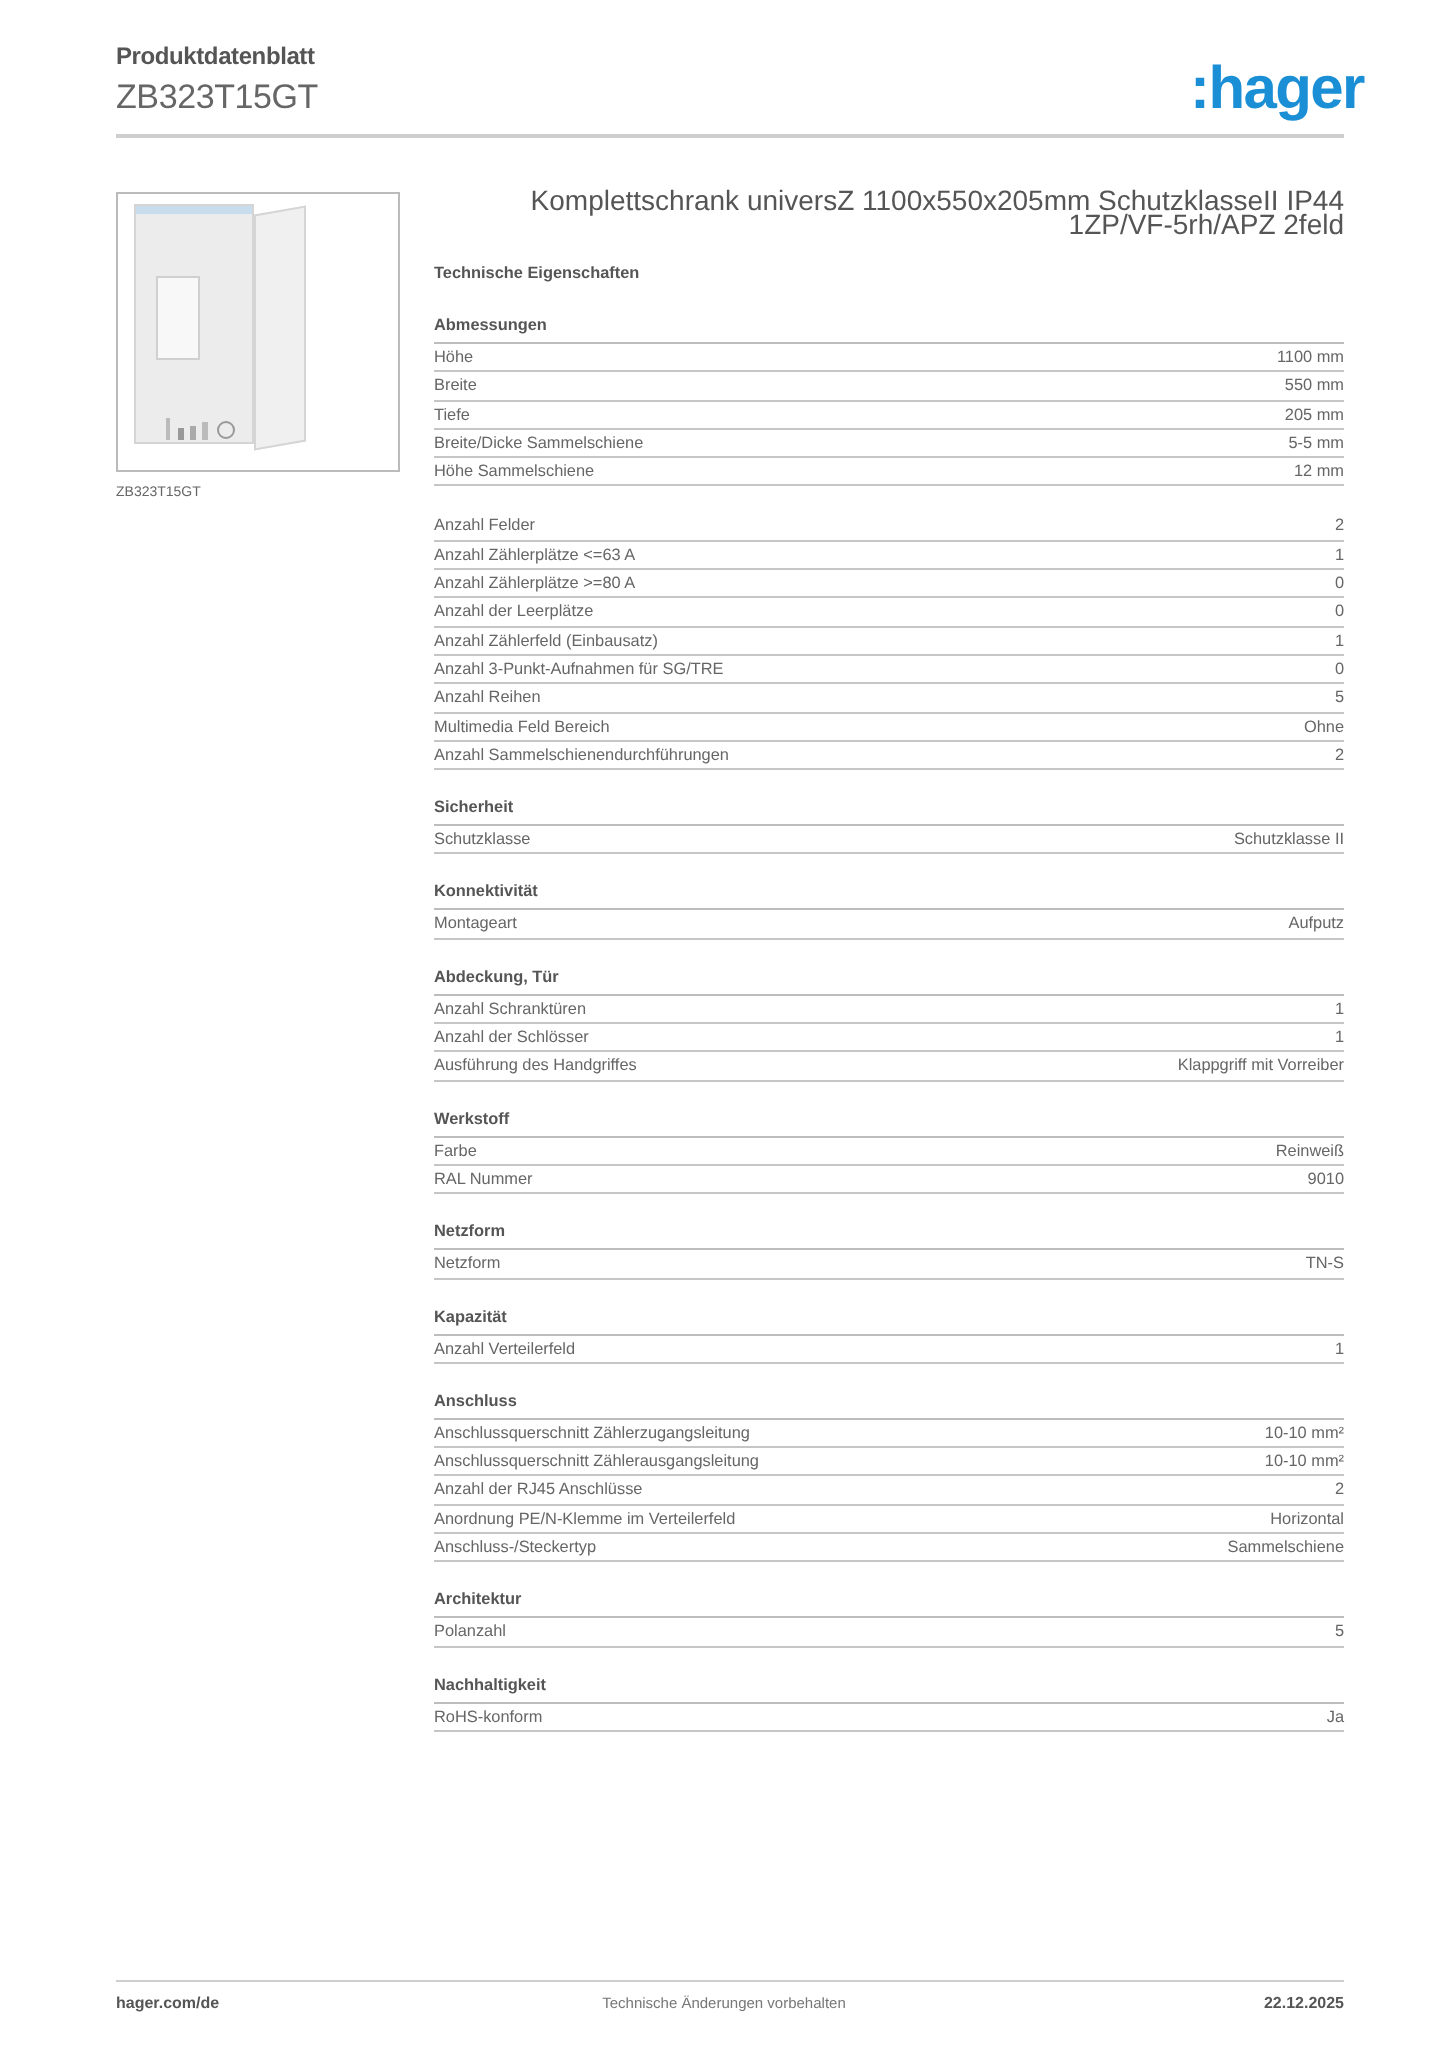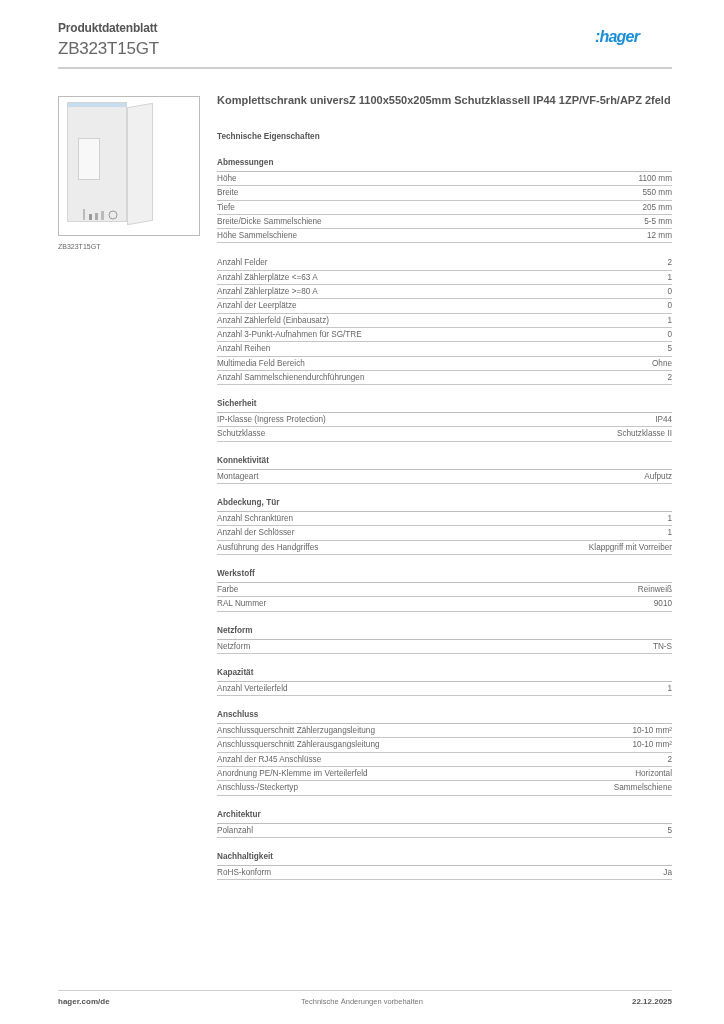--- a/index.html
+++ b/index.html
@@ -1,29 +1,29 @@
 <!DOCTYPE html>
 <html><head>
 <meta charset="utf-8">
 <style>
   html, body { margin:0; padding:0; background:#ffffff; }
   body { width:724px; height:1024px; position:relative; font-family:"Liberation Sans", sans-serif; color:#555; overflow:hidden; }
   .title { position:absolute; left:58px; top:21px; font-size:12px; font-weight:bold; color:#555; letter-spacing:-0.2px; }
   .subtitle { position:absolute; left:58px; top:39px; font-size:17px; color:#666; letter-spacing:-0.2px; }
-  .logo { position:absolute; left:595px; top:28px; font-size:16px; font-weight:bold; color:#1a8fd6; letter-spacing:-0.8px;font-style:italic; }
+  .logo { position:absolute; left:595px; top:28px; font-size:30px; font-weight:bold; color:#1a8fd6; letter-spacing:-0.8px; }
   .header-rule { position:absolute; left:58px; top:67px; width:614px; height:2px; background:#cfcfcf; }
   .product-image { position:absolute; left:58px; top:96px; width:142px; height:140px; border:1px solid #bbb; box-sizing:border-box; background:#fff; }
   .cab { position:absolute; left:8px; top:5px; width:60px; height:120px; background:#ececec; border:1px solid #d5d5d5; box-sizing:border-box; }
   .cab-top { position:absolute; left:0; top:0; width:100%; height:4px; background:#c7dced; }
   .cab-inner { position:absolute; left:10px; top:35px; width:20px; height:40px; background:#f8f8f8; border:1px solid #d0d0d0; }
   .door { position:absolute; left:68px; top:8px; width:26px; height:118px; background:#f0f0f0; border:1px solid #d5d5d5; box-sizing:border-box; transform:skewY(-10deg); }
   .acc { position:absolute; left:22px; top:110px; width:40px; height:14px; }
   .img-caption { position:absolute; left:58px; top:243px; font-size:7px; color:#666; }
   .main { position:absolute; left:217px; top:94px; width:455px; }
-  .desc { font-size:11px; font-weight:bold; color:#555; height:16px; line-height:12px; }
+  .desc { font-size:14px; font-weight:normal; color:#555; height:16px; line-height:12px;text-align:right; }
   .tech { font-size:8.2px; font-weight:bold; color:#555; margin-top:22px; height:12px; }
   .section { margin-top:13px; }
   .sec-head { font-size:8.2px; font-weight:bold; color:#555; height:12px; line-height:12px; border-bottom:1.4px solid #bdbdbd; padding-bottom:2px; }
   .row { display:flex; justify-content:space-between; font-size:8.2px; color:#666; height:13.3px; line-height:13px; border-bottom:1px solid #c6c6c6;gap:17px; }
   .footer-rule { position:absolute; left:58px; top:990px; width:614px; height:1px; background:#cfcfcf; }
   .footer-left { position:absolute; left:58px; top:997px; font-size:8px; font-weight:bold; color:#555; }
   .footer-mid { position:absolute; left:0; width:724px; text-align:center; top:997px; font-size:7.5px; color:#777; }
   .footer-right { position:absolute; right:52px; top:997px; font-size:8px; font-weight:bold; color:#555; }
 </style>
 </head>
@@ -111,24 +111,20 @@
           <span>Ohne</span>
         </div>
         <div class="row">
           <span>Anzahl Sammelschienendurchführungen</span>
           <span>2</span>
         </div>
       </div>
       <div class="section">
         <div class="sec-head">Sicherheit</div>
         <div class="row">
-          <span>IP-Klasse (Ingress Protection)</span>
-          <span>IP44</span>
-        </div>
-        <div class="row">
           <span>Schutzklasse</span>
           <span>Schutzklasse II</span>
         </div>
       </div>
       <div class="section">
         <div class="sec-head">Konnektivität</div>
         <div class="row">
           <span>Montageart</span>
           <span>Aufputz</span>
         </div>

